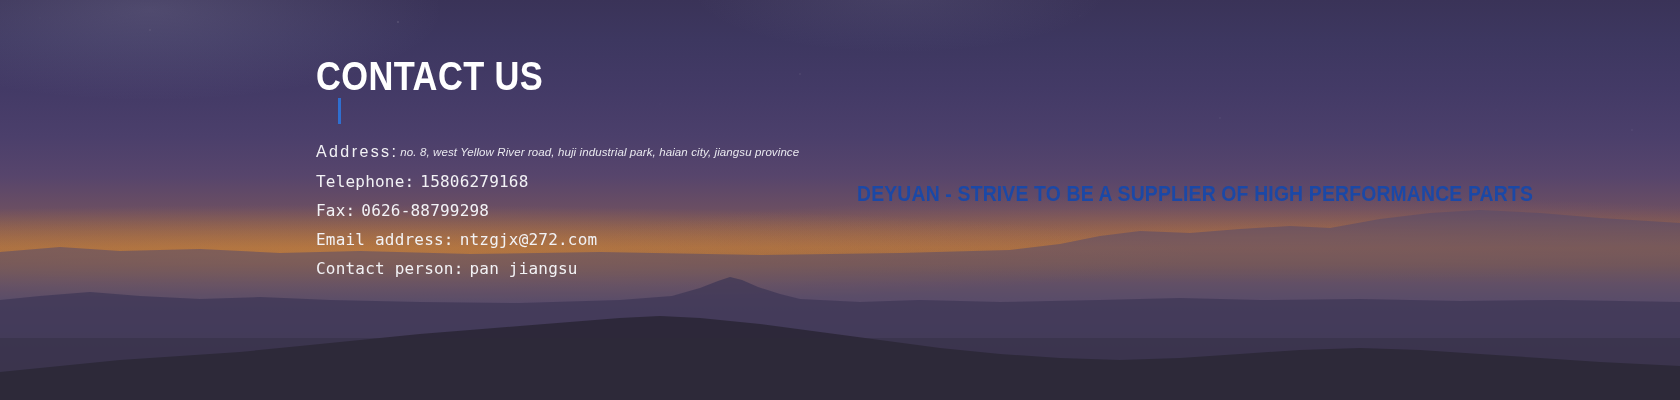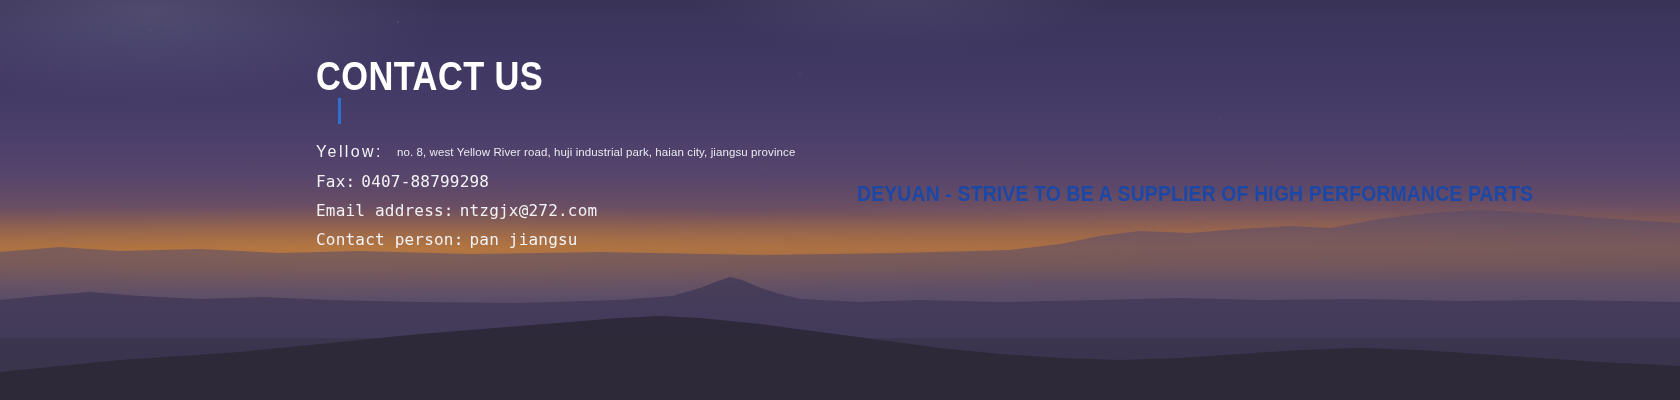--- a/index.html
+++ b/index.html
@@ -161,24 +161,25 @@
   
   .contact-row.address .label {
     font-family: "Liberation Sans", sans-serif;
     font-size: 16px;
     letter-spacing: 2.4px;
   }
   .contact-row.address .value {
     font-family: "Liberation Sans", sans-serif;
     font-size: 11.5px;
     letter-spacing: 0.1px;
-    margin-left: 14px;
+    margin-left: 2px;
     color: #e9e9ef;
     position: relative;
     top: -1px;
+    font-style: italic;
   }
 
   .tagline {
     position: absolute;
     left: 857px;
     top: 183px;
     color: #1b48a6;
     font-family: "Liberation Sans Narrow", "Liberation Sans", sans-serif;
     font-weight: bold;
     font-size: 22px;
@@ -228,28 +229,32 @@
 
   <div class="content">
 
     <div class="title">CONTACT US</div>
 
     <div class="accent-bar"></div>
 
     <div class="contact-list">
 
       <div class="contact-row address">
-        <span class="label">Yellow:</span>
+        <span class="label">Address:</span>
         <span class="value">no. 8, west Yellow River road, huji industrial park, haian city, jiangsu province</span>
       </div>
 
+      <div class="contact-row">
+        <span class="label">Telephone:</span>
+        <span class="value">15806279168</span>
+      </div>
 
       <div class="contact-row">
         <span class="label">Fax:</span>
-        <span class="value">0407-88799298</span>
+        <span class="value">0626-88799298</span>
       </div>
 
       <div class="contact-row">
         <span class="label">Email address:</span>
         <span class="value">ntzgjx@272.com</span>
       </div>
 
 
       <div class="contact-row">
         <span class="label">Contact person:</span>

